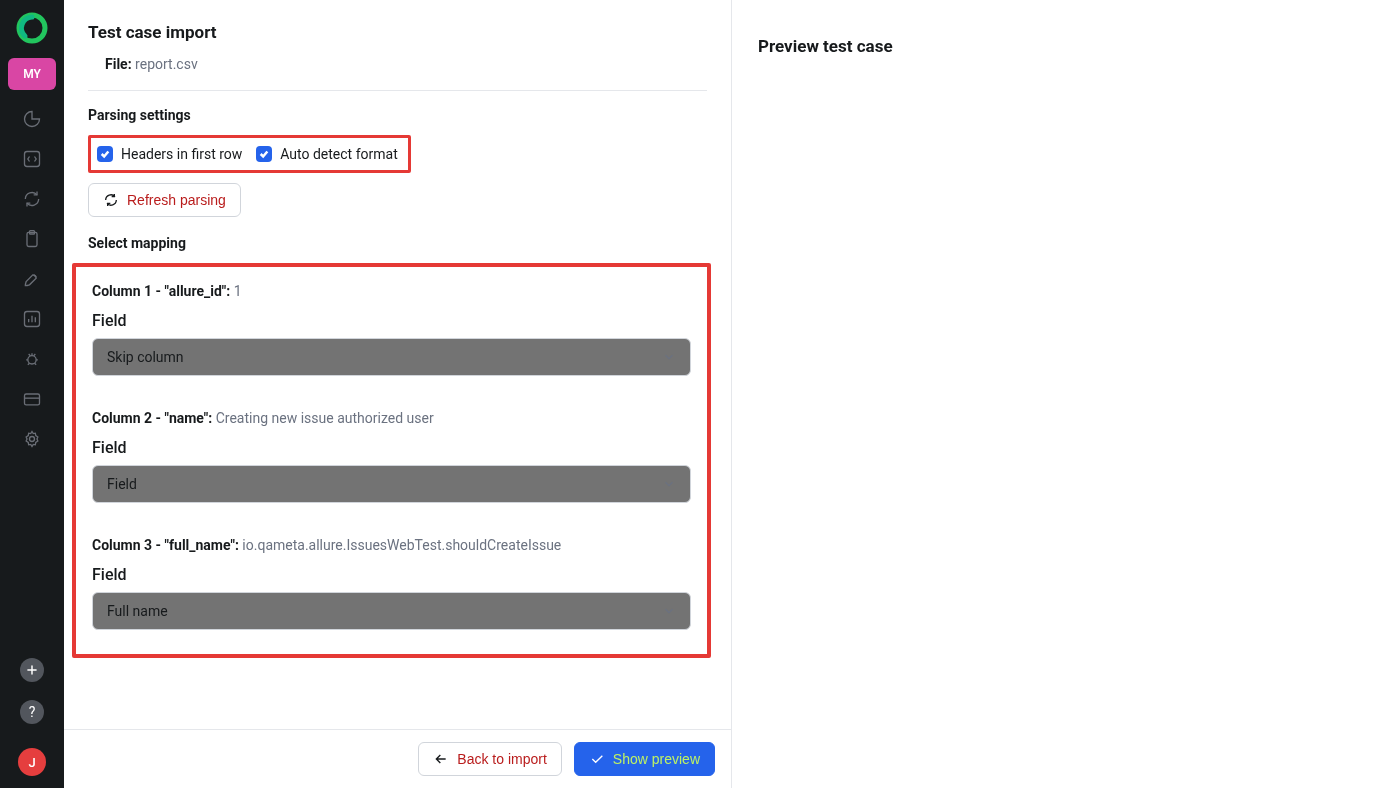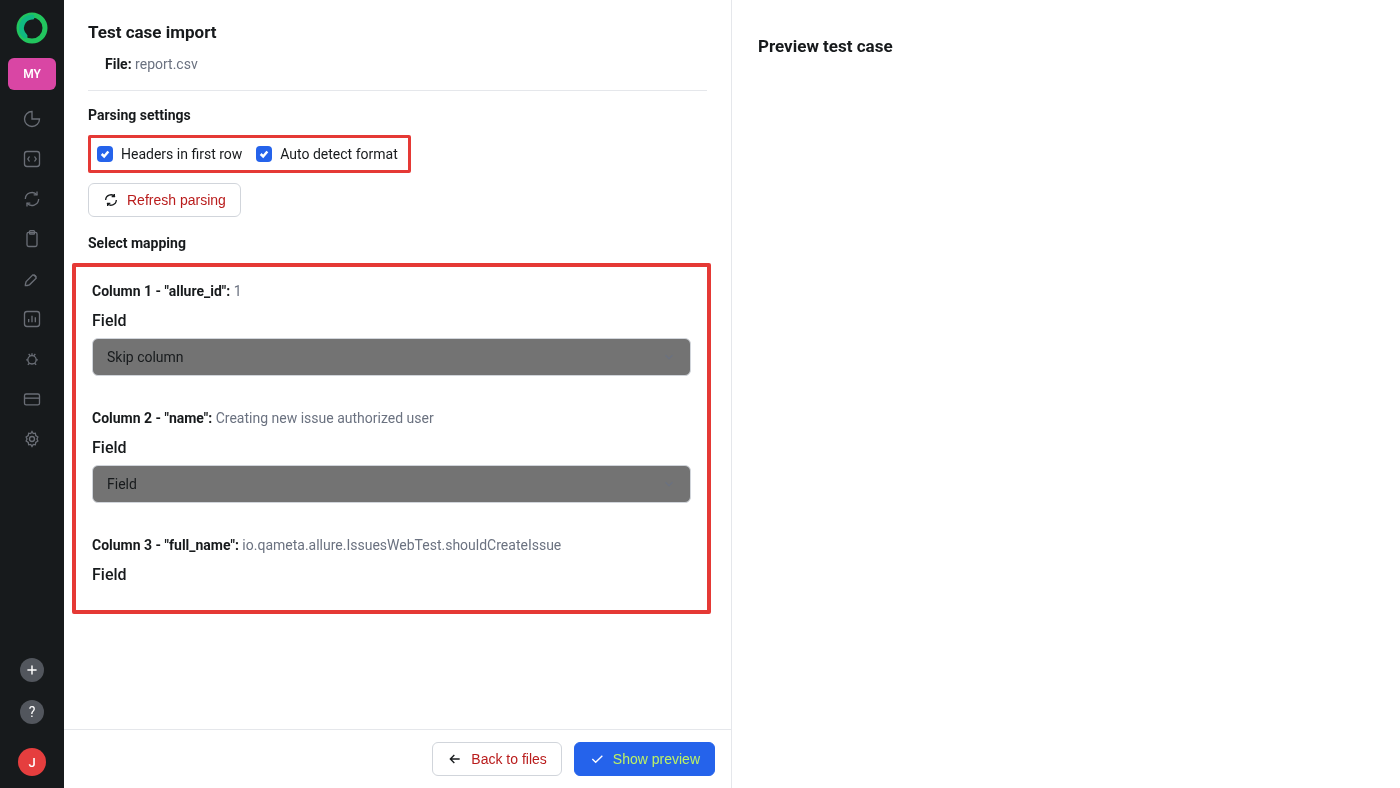--- a/index.html
+++ b/index.html
@@ -204,30 +204,36 @@
                 <path d="M6 9l6 6 6-6"></path>
               </svg>
           </div>
         </div>
 
         <div class="mapping">
           <div class="col-header">
             <b>Column 3 - "full_name":</b> <span class="sample">io.qameta.allure.IssuesWebTest.shouldCreateIssue</span>
           </div>
           <div class="field-label">Field</div>
+          <div class="select">
+            <span>Full name</span>
+            <svg viewBox="0 0 24 24">
+                <path d="M6 9l6 6 6-6"></path>
+              </svg>
+          </div>
         </div>
       </div>
     </div>
 
     <div class="panel-footer">
       <button class="btn btn-outline">
         <svg viewBox="0 0 24 24">
             <path d="M19 12H5M11 6l-6 6 6 6"></path>
           </svg>
-        <span>Back to files</span>
+        <span>Back to import</span>
       </button>
       <button class="btn btn-primary">
         <svg viewBox="0 0 24 24">
             <path d="M5 12l5 5L20 7"></path>
           </svg>
         <span>Show preview</span>
       </button>
     </div>
   </div>
 

